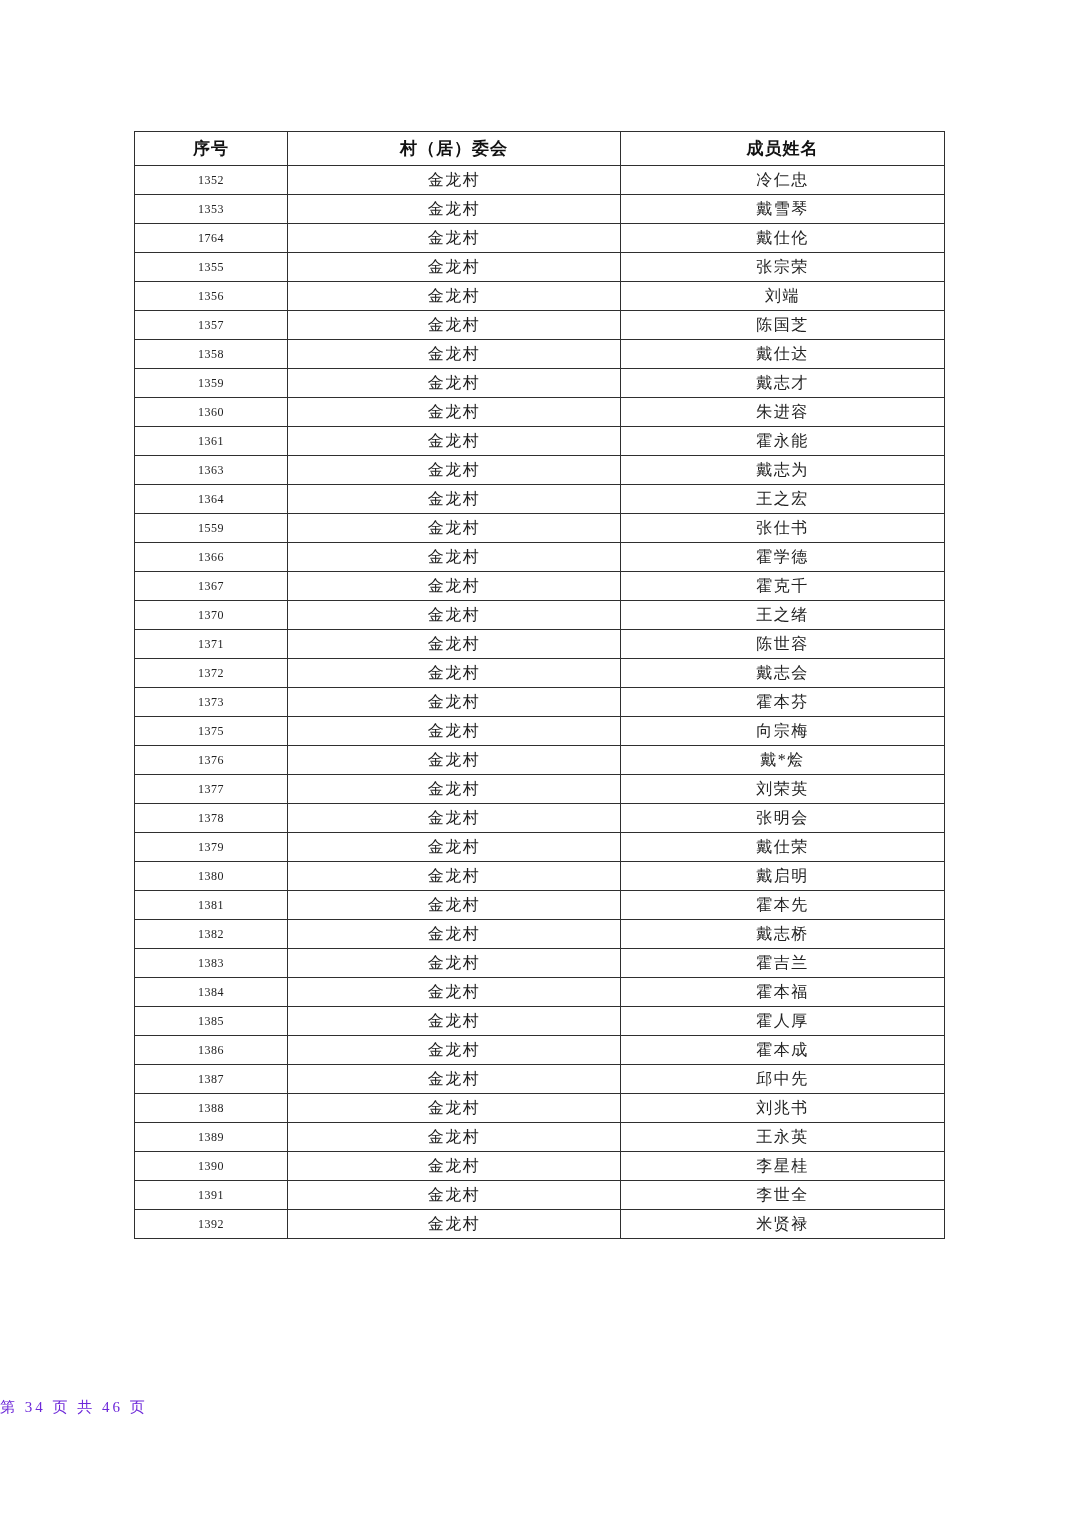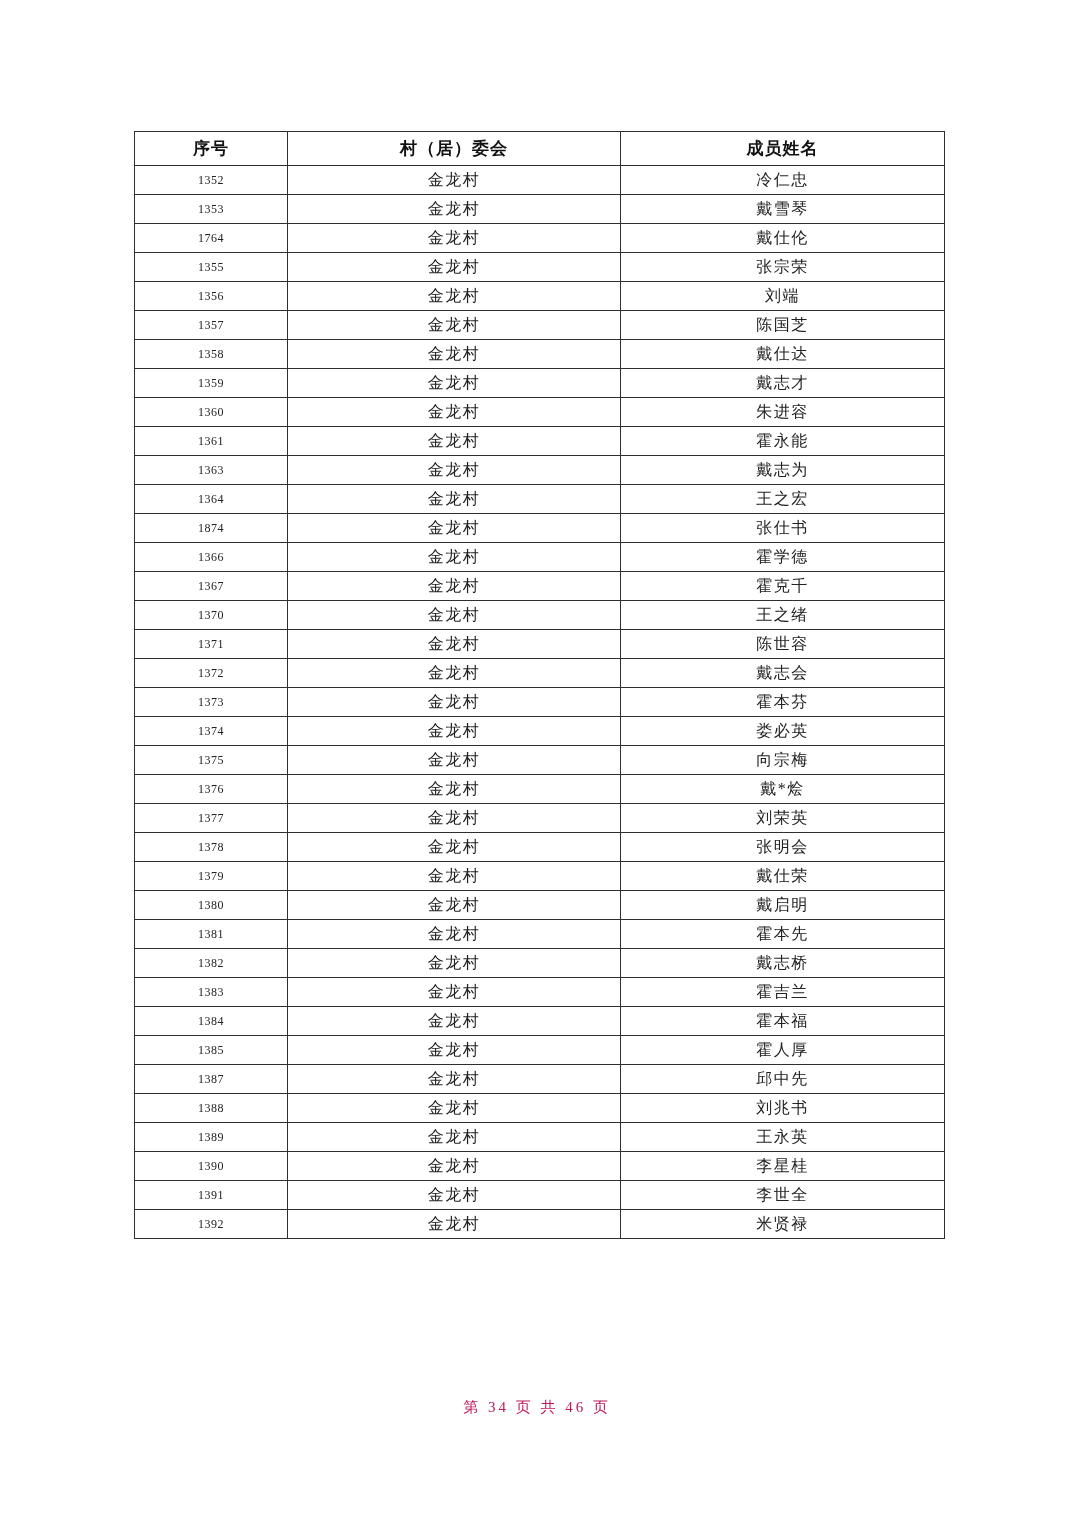--- a/index.html
+++ b/index.html
@@ -54,24 +54,23 @@
   }
   table.roster td.num {
     letter-spacing: 0.5px;
     font-size: 12px;
   }
   .footer {
     position: absolute;
     left: 0;
     top: 1398px;
     width: 1074px;
-    text-align: center;
     font-size: 15px;
     letter-spacing: 3px;
-    color: #be185d;
+    color: #6d28d9;
     font-family: "Liberation Serif", "DejaVu Serif", serif;
   }
 </style>
 </head>
 <body>
 
 <div class="page">
 
   <table class="roster">
     <colgroup>
@@ -142,21 +141,21 @@
         <td class="num">1363</td>
         <td>金龙村</td>
         <td>戴志为</td>
       </tr>
         <tr>
         <td class="num">1364</td>
         <td>金龙村</td>
         <td>王之宏</td>
       </tr>
         <tr>
-        <td class="num">1874</td>
+        <td class="num">1559</td>
         <td>金龙村</td>
         <td>张仕书</td>
       </tr>
         <tr>
         <td class="num">1366</td>
         <td>金龙村</td>
         <td>霍学德</td>
       </tr>
         <tr>
         <td class="num">1367</td>
@@ -177,25 +176,20 @@
         <td class="num">1372</td>
         <td>金龙村</td>
         <td>戴志会</td>
       </tr>
         <tr>
         <td class="num">1373</td>
         <td>金龙村</td>
         <td>霍本芬</td>
       </tr>
         <tr>
-        <td class="num">1374</td>
-        <td>金龙村</td>
-        <td>娄必英</td>
-      </tr>
-        <tr>
         <td class="num">1375</td>
         <td>金龙村</td>
         <td>向宗梅</td>
       </tr>
         <tr>
         <td class="num">1376</td>
         <td>金龙村</td>
         <td>戴*烩</td>
       </tr>
         <tr>
@@ -235,20 +229,25 @@
       </tr>
         <tr>
         <td class="num">1384</td>
         <td>金龙村</td>
         <td>霍本福</td>
       </tr>
         <tr>
         <td class="num">1385</td>
         <td>金龙村</td>
         <td>霍人厚</td>
+      </tr>
+        <tr>
+        <td class="num">1386</td>
+        <td>金龙村</td>
+        <td>霍本成</td>
       </tr>
         <tr>
         <td class="num">1387</td>
         <td>金龙村</td>
         <td>邱中先</td>
       </tr>
         <tr>
         <td class="num">1388</td>
         <td>金龙村</td>
         <td>刘兆书</td>

